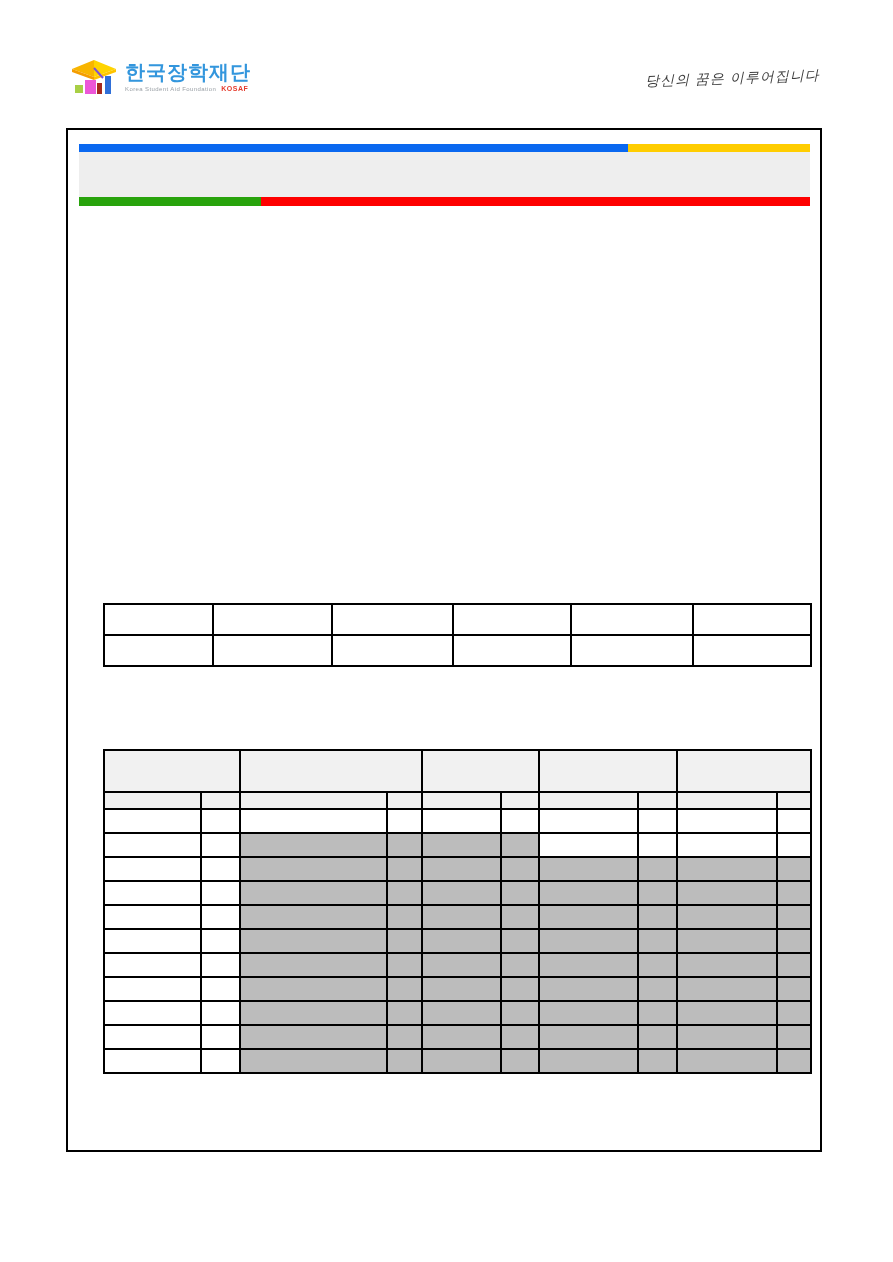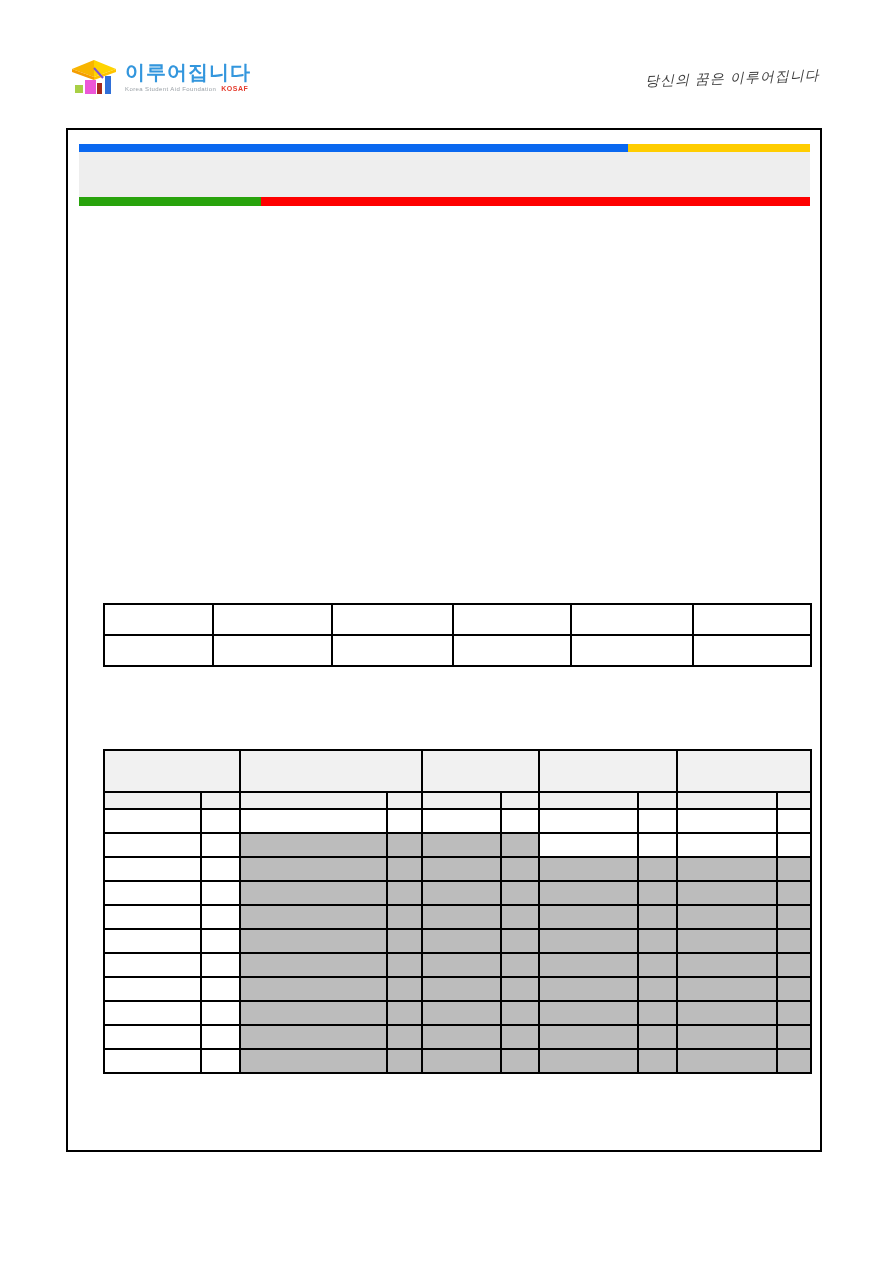--- a/index.html
+++ b/index.html
@@ -57,21 +57,21 @@
         <polygon points="2,13 24,21 24,24 2,16" fill="#f49d00"></polygon>
         <polygon points="46,13 24,21 24,24 46,16" fill="#ffc400"></polygon>
         <rect x="5" y="29" width="8" height="8" fill="#a8cf45"></rect>
         <rect x="15" y="24" width="11" height="14" fill="#ec57d8"></rect>
         <rect x="27" y="27" width="5" height="11" fill="#a5281e"></rect>
         <rect x="35" y="20" width="6" height="18" fill="#2f6fd8"></rect>
         <line x1="24" y1="12" x2="33" y2="22" stroke="#7b4fd8" stroke-width="2"></line>
       </svg>
     </span>
     <span class="logo-text">
-      <span class="org-ko" style="color: rgb(51, 150, 221);">이루어집니다</span>
+      <span class="org-ko" style="color: rgb(51, 150, 221);">한국장학재단</span>
       <span class="org-sub">
         <span class="org-en">Korea Student Aid Foundation</span>
         <span class="org-abbr" style="color: rgb(229, 60, 46);">KOSAF</span>
       </span>
     </span>
   </div>
 
   <div class="slogan" style="color: rgb(61, 61, 61);">당신의 꿈은 이루어집니다</div>
 
   <div class="doc-box">

